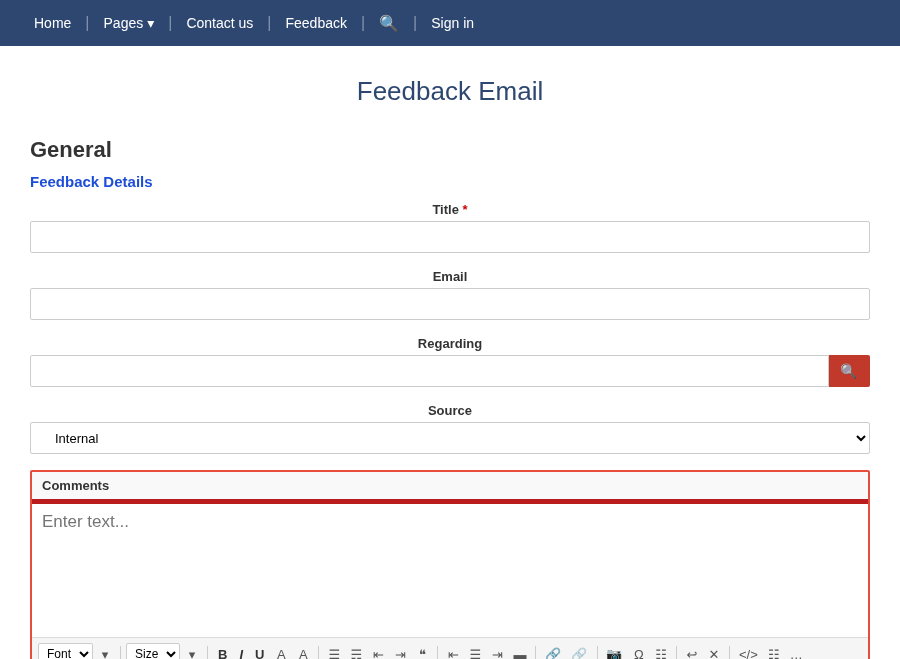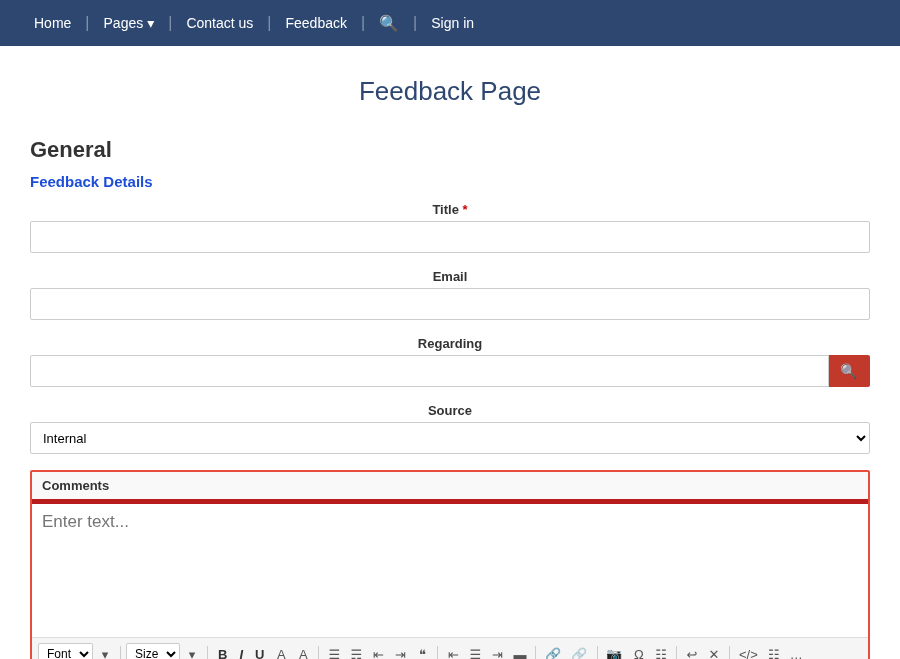--- a/index.html
+++ b/index.html
@@ -136,21 +136,21 @@
       padding: 0 12px;
       cursor: pointer;
       border-radius: 0 2px 2px 0;
       font-size: 14px;
     }
 
     .form-select {
       width: 100%;
       border: 1px solid #ccc;
       border-radius: 2px;
-      padding: 6px 8px;
+      padding: 6px 20px;
       font-size: 13px;
       height: 32px;
       outline: none;
       background: #fff;
       appearance: auto;
     }
 
     
     .comments-editor {
       border: 2px solid #e74c3c;
@@ -247,21 +247,21 @@
     <li class="divider">|</li>
     <li>
       <span class="search-icon-nav">🔍</span>
     </li>
     <li class="divider">|</li>
     <li>Sign in</li>
   </ul>
 </nav>
 
 <div class="page-content">
-  <h1 class="page-title">Feedback Page</h1>
+  <h1 class="page-title">Feedback Email</h1>
 
   <h2 class="section-title">General</h2>
 
   <div class="form-group-title">Feedback Details</div>
 
   <div class="form-group">
     <label class="form-label">
       <span>Title</span>
       <span class="required">*</span>
     </label>

